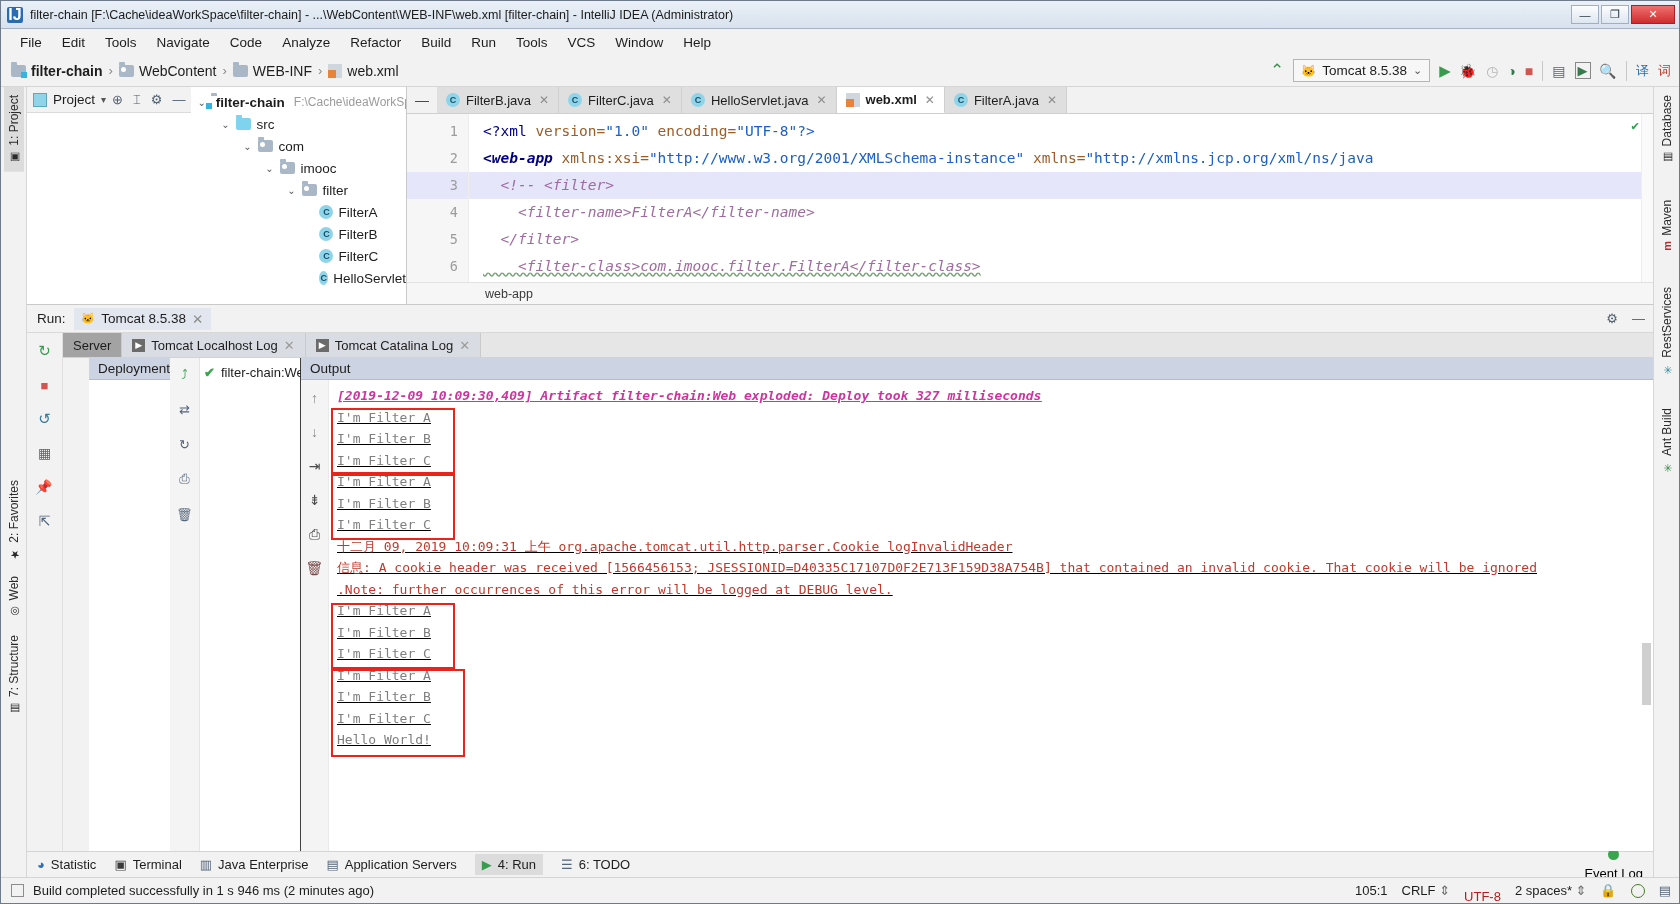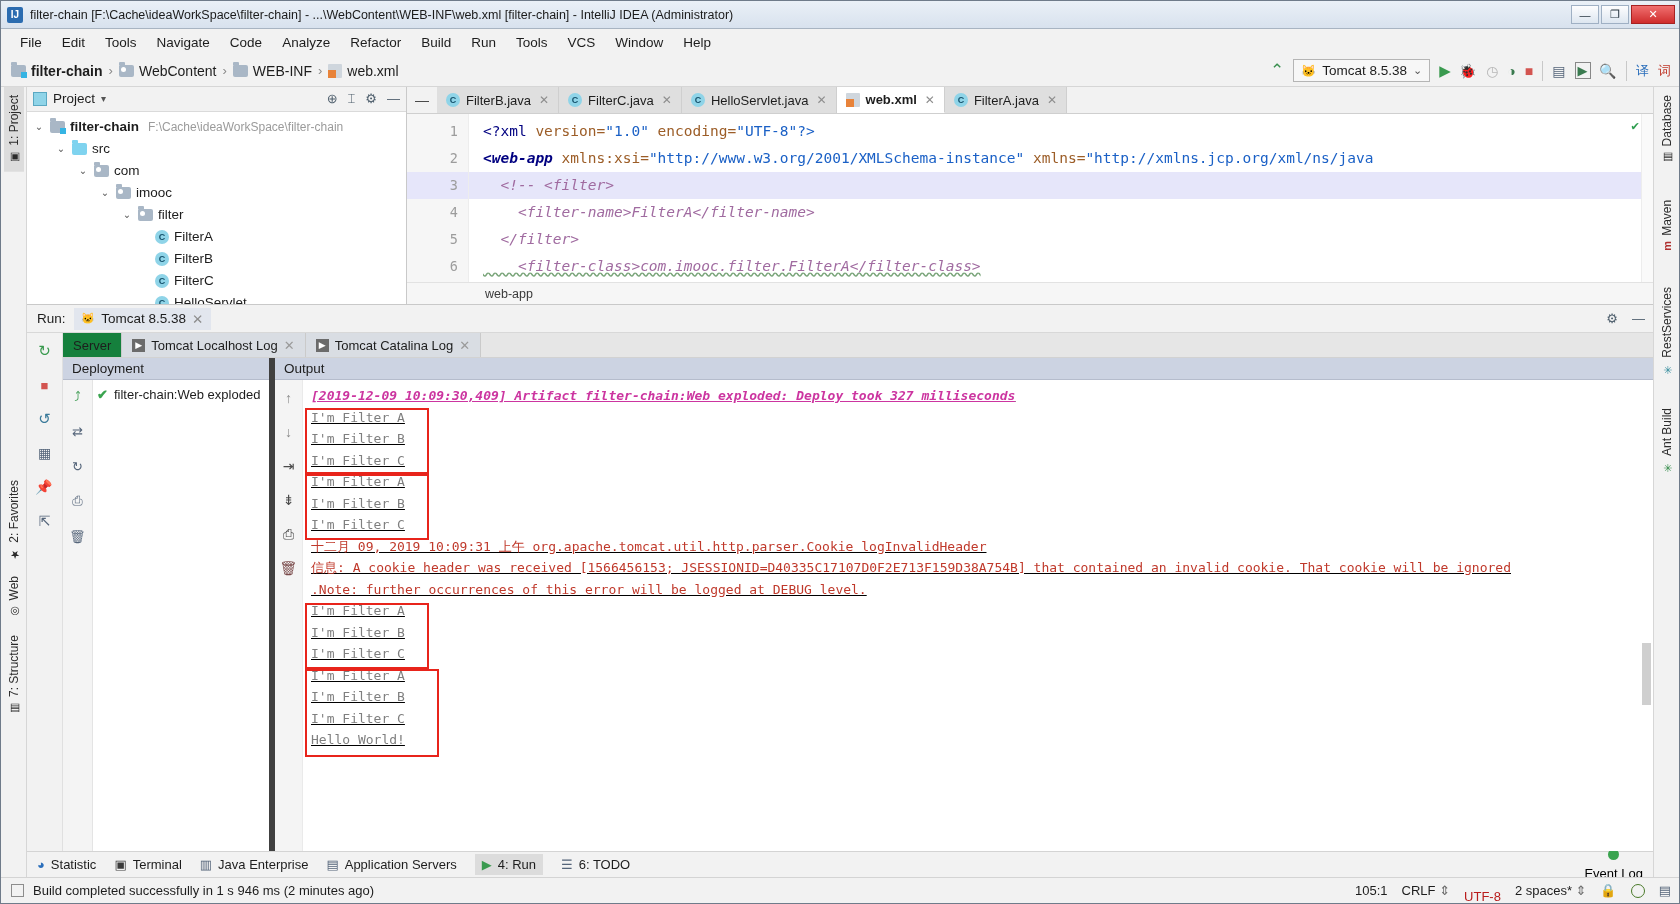--- a/index.html
+++ b/index.html
@@ -13,21 +13,21 @@
   .app { width: 1680px; height: 904px; position: relative; display: flex; flex-direction: column;
          border: 1px solid #6f7b8a; background: #f2f2f2; }
 
   
   .titlebar {
     height: 28px; flex: 0 0 28px;
     background: linear-gradient(#eaf0f7, #d8e2ee);
     border-bottom: 1px solid #a8b4c2;
     display: flex; align-items: center; padding: 0 2px 0 6px;
   }
-  .title-ico { width: 16px; height: 16px; background:#2b6cb0; color:#fff; font-size:10px;
+  .title-ico { width: 16px; height: 16px; background:#2b6cb0; color:#fff; font-size:16px;
                display:flex; align-items:center; justify-content:center; border-radius:2px;
                font-weight:bold; margin-right:7px; font-family:"Liberation Sans",sans-serif;}
   .title-text { font-size: 12.5px; color: #1b1b1b; white-space: nowrap; }
   .win-btns { margin-left: auto; display: flex; gap: 2px; padding-right: 2px; }
   .win-btn { width: 28px; height: 19px; border: 1px solid #9fb0c4; background: linear-gradient(#fdfdfe,#dde6f0);
              display: flex; align-items: center; justify-content: center; font-size: 11px; color: #26343f; }
   .win-btn.close { background: linear-gradient(#f07070,#cf2c2c); border-color:#a62222; color:#fff; width:44px;}
 
   
   .menubar { height: 26px; flex: 0 0 26px; display: flex; align-items: center;
@@ -74,21 +74,21 @@
   .vtab { writing-mode: vertical-rl; transform: rotate(180deg); font-size: 12px; color: #2b2b2b;
           padding: 8px 3px; display: flex; align-items: center; gap: 5px; white-space: nowrap; }
   .vtab.active { background: #dcdcdc; }
   .vtab .g { font-size: 11px; }
 
   .center { flex: 1 1 auto; display: flex; flex-direction: column; min-width: 0; }
 
   
   .edrow { flex: 0 0 218px; display: flex; min-height: 0; border-bottom: 1px solid #c9c9c9; }
 
-  .project { width: 380px; flex: 0 0 380px; background: #fff; display: flex; flex-direction: column;
+  .project { width: 380px; flex: 0 0 380px; background: #fff; display: flex; flex-direction: row;
              border-right: 1px solid #c9c9c9; }
   .proj-head { height: 26px; display: flex; align-items: center; gap: 6px; padding: 0 6px;
                background: #f2f2f2; border-bottom: 1px solid #dadada; }
   .proj-title { font-size: 13.5px; color:#1d1d1d; }
   .proj-head .sp { margin-left: auto; display:flex; gap:10px; align-items:center; color:#50606e; }
   .tree { padding: 4px 0 0 6px; font-size: 13.5px; color: #1d1d1d; overflow: hidden; }
   .trow { display: flex; align-items: center; gap: 5px; height: 22px; white-space: nowrap; }
   .tpath { color: #9b9b9b; font-size: 12px; margin-left: 4px; }
 
   .editor { flex: 1 1 auto; display: flex; flex-direction: column; min-width: 0; background: #fff; }
@@ -132,27 +132,27 @@
 
   .run-body { flex: 1 1 auto; display: flex; min-height: 0; }
   .leftbtns { width: 36px; flex: 0 0 36px; background: #f2f2f2; display: flex; flex-direction: column;
               align-items: center; padding-top: 8px; gap: 14px; border-right: 1px solid #e0e0e0;}
   .lb { width: 20px; height: 20px; display: flex; align-items: center; justify-content: center; }
   .run-content { flex: 1 1 auto; display: flex; flex-direction: column; min-width: 0; }
   .subtabs { height: 25px; flex: 0 0 25px; display: flex; align-items: stretch; background: #e6e6e6;
              border-bottom: 1px solid #d2d2d2; }
   .stab { display: flex; align-items: center; gap: 6px; padding: 0 10px; font-size: 13px; color: #1d1d1d;
           background: #d9dde3; border-right: 1px solid #cacaca; }
-  .stab.active { background: #15803d; }
+  .stab.active { background: #a3a3a3; }
   .play-sq { width: 13px; height: 13px; background: #6b6b6b; color: #fff; font-size: 9px;
              display: flex; align-items: center; justify-content: center; }
 
   .panes { flex: 1 1 auto; display: flex; min-height: 0; }
-  .dep { width: 212px; flex: 0 0 212px; display: flex; flex-direction: column; background: #fff;
-         border-right: 6px solid #404040; }
+  .dep { width: 212px; flex: 0 0 212px; display: flex; flex-direction: row; background: #fff;
+         border-right: 1px solid #404040; margin-left: 26px; }
   .pane-hdr { height: 22px; flex: 0 0 22px; background: #ccd3e2; border-bottom: 1px solid #b5bccc;
               display: flex; align-items: center; padding-left: 9px; font-size: 13.5px; color: #1d1d1d; }
   .dep-body { flex: 1 1 auto; display: flex; min-height:0; }
   .dep-tools { width: 30px; flex: 0 0 30px; background: #f4f4f4; display: flex; flex-direction: column;
                align-items: center; padding-top: 6px; gap: 15px; border-right: 1px solid #e4e4e4; }
   .dep-list { flex: 1 1 auto; padding: 4px 0 0 4px; }
   .dep-row { display: flex; align-items: center; gap: 6px; font-size: 13px; color: #1d1d1d;
              white-space: nowrap; height: 20px; }
   .chk { color: #3aa44f; font-size: 13px; font-weight: bold; }
 

